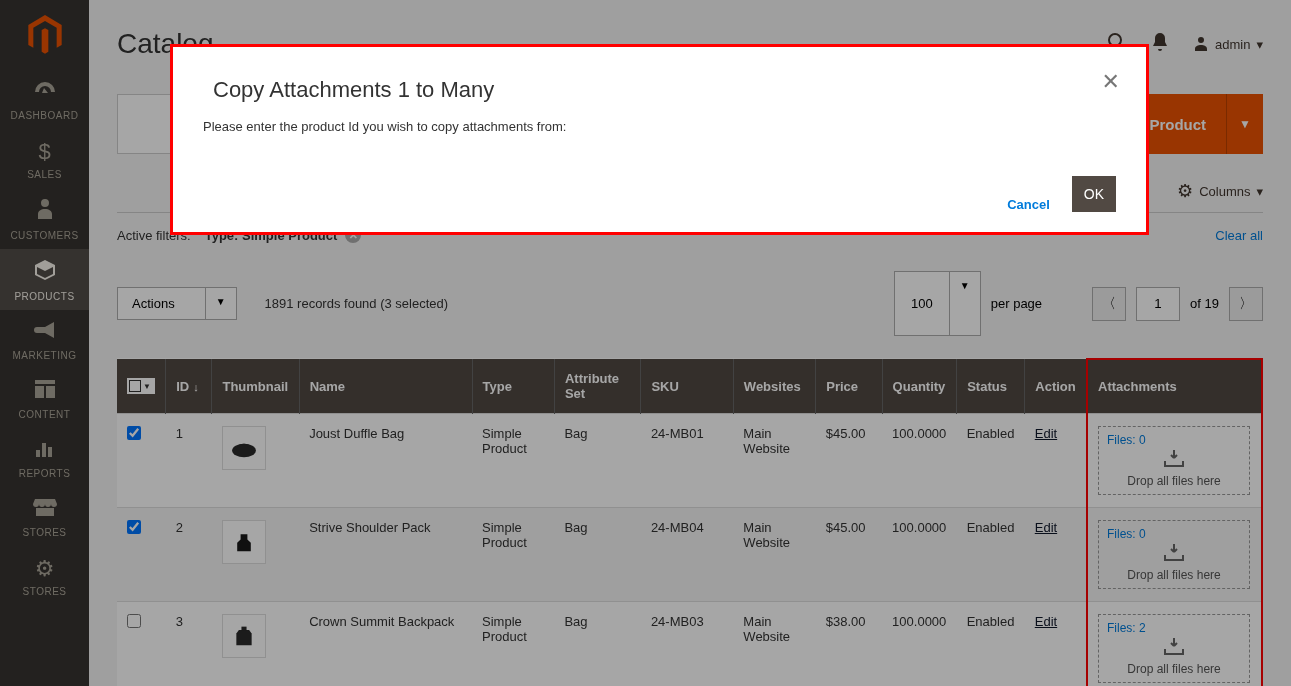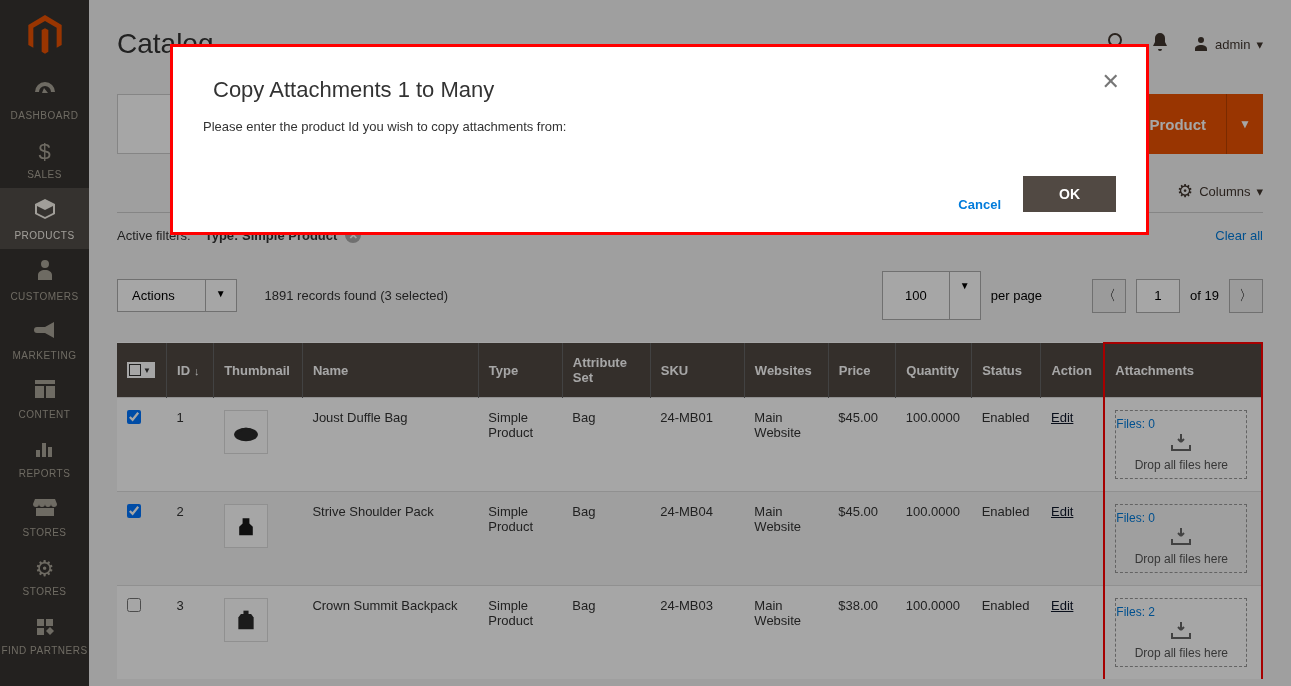--- a/index.html
+++ b/index.html
@@ -30,52 +30,52 @@
 .filter-tag { display: flex; align-items: center; gap: 8px; font-weight: 600; }
 .filter-x { background: #adadad; color: #fff; width: 16px; height: 16px; border-radius: 50%; display: inline-flex; align-items: center; justify-content: center; font-size: 11px; }
 .clear-all { color: #007bdb; cursor: pointer; }
 .control-row { display: flex; align-items: center; justify-content: space-between; margin-top: 28px; }
 .actions-dd { display: flex; justify-content: flex-end; }
 .actions-dd-main { border: 1px solid #adadad; background: #fff; padding: 8px 30px 8px 14px; }
 .actions-dd-arrow { border: 1px solid #adadad; border-left: none; background: #fff; padding: 8px 10px; font-size: 10px; }
 .records-found { color: #333; margin-left: 28px; }
 .pager { display: flex; align-items: center; gap: 10px; }
 .per-page-dd { display: flex; }
-.per-page-main { border: 1px solid #adadad; background: #fff; padding: 16px 14px; width: 68px; text-align: center; }
+.per-page-main { border: 1px solid #adadad; background: #fff; padding: 24px 14px; width: 56px; text-align: center; }
 .per-page-arrow { border: 1px solid #adadad; border-left: none; background: #fff; padding: 8px 10px; font-size: 10px; }
 .page-btn { border: 1px solid #adadad; background: #efefef; width: 34px; height: 34px; display: inline-flex; align-items: center; justify-content: center; font-size: 14px; }
 .page-input { border: 1px solid #adadad; width: 44px; height: 34px; text-align: center; background: #fff; }
 .grid-wrap { margin-top: 22px; border: 2px solid #f00; border-top: none; }
 .grid { width: 100%; border-collapse: collapse; background: #fff; }
 .grid thead th { background: #514943; color: #fff; text-align: left; padding: 12px 10px; font-weight: 600; font-size: 13px; border-left: 1px solid #666; }
 .grid thead th:first-child { border-left: none; }
 .grid tbody td { padding: 12px 10px; border-top: 1px solid #ddd; vertical-align: top; color: #333; }
 .grid tbody tr:nth-child(even) { background: #f5f5f5; }
 .thumb { width: 44px; height: 44px; background: #fff; border: 1px solid #ddd; display: flex; align-items: center; justify-content: center; }
 .thumb svg { width: 34px; height: 30px; }
 .edit-link { color: #0f172a; cursor: pointer; text-decoration: underline; }
 .attach-cell { border: 2px solid #f00; border-top: none; border-bottom: none; }
 .grid thead th.attach-head { border: 2px solid #f00; border-bottom: none; }
-.dropzone { border: 1px dashed #999; padding: 6px 0; width: 132px; }
+.dropzone { border: 1px dashed #999; padding: 6px 8px; width: 152px; }
 .dz-top { color: #007bdb; font-size: 12px; }
 .dz-icon { text-align: center; font-size: 18px; color: #666; margin: 2px 0; }
 .dz-text { text-align: center; font-size: 12px; color: #555; }
 .checkbox { width: 14px; height: 14px; }
 .th-check { display: flex; align-items: center; gap: 2px; background: #fff; padding: 2px; width: 28px; }
 .th-check .cb { width: 12px; height: 12px; border: 1px solid #333; background: #fff; }
 .th-check .dd { font-size: 8px; color: #333; }
 .overlay { position: absolute; inset: 0; background: rgba(0,0,0,0.35); }
 .modal { position: absolute; left: 170px; top: 44px; width: 979px; background: #fff; border: 3px solid #f00; padding: 30px 30px 20px; }
 .modal-title { font-size: 22px; font-weight: 400; color: #333; margin-bottom: 16px; margin-left: 10px; }
 .modal-close { position: absolute; right: 26px; top: 22px; font-size: 22px; color: #777; cursor: pointer; }
 .modal-body { display: flex; align-items: center; gap: 6px; color: #333; }
 .modal-input { border: 1px solid #adadad; padding: 6px 8px; width: 160px; }
 .modal-footer { display: flex; justify-content: flex-end; gap: 22px; margin-top: 42px; align-items: flex-end; }
 .cancel-link { color: #007bdb; font-weight: 600; cursor: pointer; }
-.ok-btn { background: #514943; color: #fff; border: none; padding: 10px 36px; font-size: 14px; font-weight: 700; }
+.ok-btn { background: #514943; color: #fff; border: none; padding: 10px 12px; font-size: 14px; font-weight: 400; }
 .id-sort { font-size: 11px; margin-left: 4px; }
 </style>
 </head>
 <body>
 
 <div class="sidebar">
   <div class="logo">
     <svg viewBox="0 0 100 120">
         <path fill="#eb5202" d="M50 0 L100 30 L100 90 L85 98 L85 38 L50 18 L15 38 L15 98 L0 90 L0 30 Z M40 45 L40 110 L50 116 L60 110 L60 45 L50 40 Z"></path>
       </svg>
@@ -83,33 +83,33 @@
   <div class="nav-item">
       <span class="icon"><svg width="24" height="20" viewBox="0 0 24 20">
           <path fill="currentColor" d="M12 2a10 10 0 00-10 10h4a6 6 0 1112 0h4A10 10 0 0012 2zm-1 6l4 5h-6z"></path>
         </svg></span>
       <span class="label">DASHBOARD</span>
     </div>
   <div class="nav-item">
       <span class="icon">$</span>
       <span class="label">SALES</span>
     </div>
+  <div class="nav-item">
+      <span class="icon"><svg width="18" height="22" viewBox="0 0 18 22">
+          <path fill="currentColor" d="M9 1a4 4 0 110 8 4 4 0 010-8zm0 10c4 0 7 2 7 5v5H2v-5c0-3 3-5 7-5z"></path>
+        </svg></span>
+      <span class="label">CUSTOMERS</span>
+    </div>
   <div class="nav-item active">
       <span class="icon"><svg width="24" height="22" viewBox="0 0 24 22">
           <path fill="currentColor" d="M12 1L2 6v10l10 5 10-5V6zM4 8l8 4v7l-8-4zm16 0v7l-8 4v-7z"></path>
         </svg></span>
       <span class="label">PRODUCTS</span>
     </div>
   <div class="nav-item">
-      <span class="icon"><svg width="18" height="22" viewBox="0 0 18 22">
-          <path fill="currentColor" d="M9 1a4 4 0 110 8 4 4 0 010-8zm0 10c4 0 7 2 7 5v5H2v-5c0-3 3-5 7-5z"></path>
-        </svg></span>
-      <span class="label">CUSTOMERS</span>
-    </div>
-  <div class="nav-item">
       <span class="icon"><svg width="24" height="20" viewBox="0 0 24 20">
           <path fill="currentColor" d="M21 2v16l-9-5H4a3 3 0 010-6h8z"></path>
         </svg></span>
       <span class="label">MARKETING</span>
     </div>
   <div class="nav-item">
       <span class="icon"><svg width="22" height="20" viewBox="0 0 22 20">
           <path fill="currentColor" d="M1 1h20v4H1zm0 6h9v12H1zm11 0h9v12h-9z"></path>
         </svg></span>
       <span class="label">CONTENT</span>
@@ -122,26 +122,20 @@
     </div>
   <div class="nav-item">
       <span class="icon"><svg width="24" height="20" viewBox="0 0 24 20">
           <path fill="currentColor" d="M2 2h20l2 5a3 3 0 01-6 0 3 3 0 01-6 0 3 3 0 01-6 0 3 3 0 01-6 0zm1 9h18v8H3z"></path>
         </svg></span>
       <span class="label">STORES</span>
     </div>
   <div class="nav-item">
       <span class="icon">⚙</span>
       <span class="label">STORES</span>
-    </div>
-  <div class="nav-item">
-      <span class="icon"><svg width="24" height="20" viewBox="0 0 24 20">
-          <path fill="currentColor" d="M4 4h7v7H4zm9 0h7v7h-7zM4 13h7v7H4zm9 3l4-4 4 4-4 4z"></path>
-        </svg></span>
-      <span class="label">FIND PARTNERS</span>
     </div>
 </div>
 
 <div class="main">
   <div class="topbar">
     <div class="page-title">Catalog</div>
     <div class="top-right">
       <span class="top-icon"><svg width="20" height="20" viewBox="0 0 20 20">
             <circle cx="8" cy="8" r="6" fill="none" stroke="currentColor" stroke-width="2"></circle>
             <line x1="13" y1="13" x2="19" y2="19" stroke="currentColor" stroke-width="2"></line>

